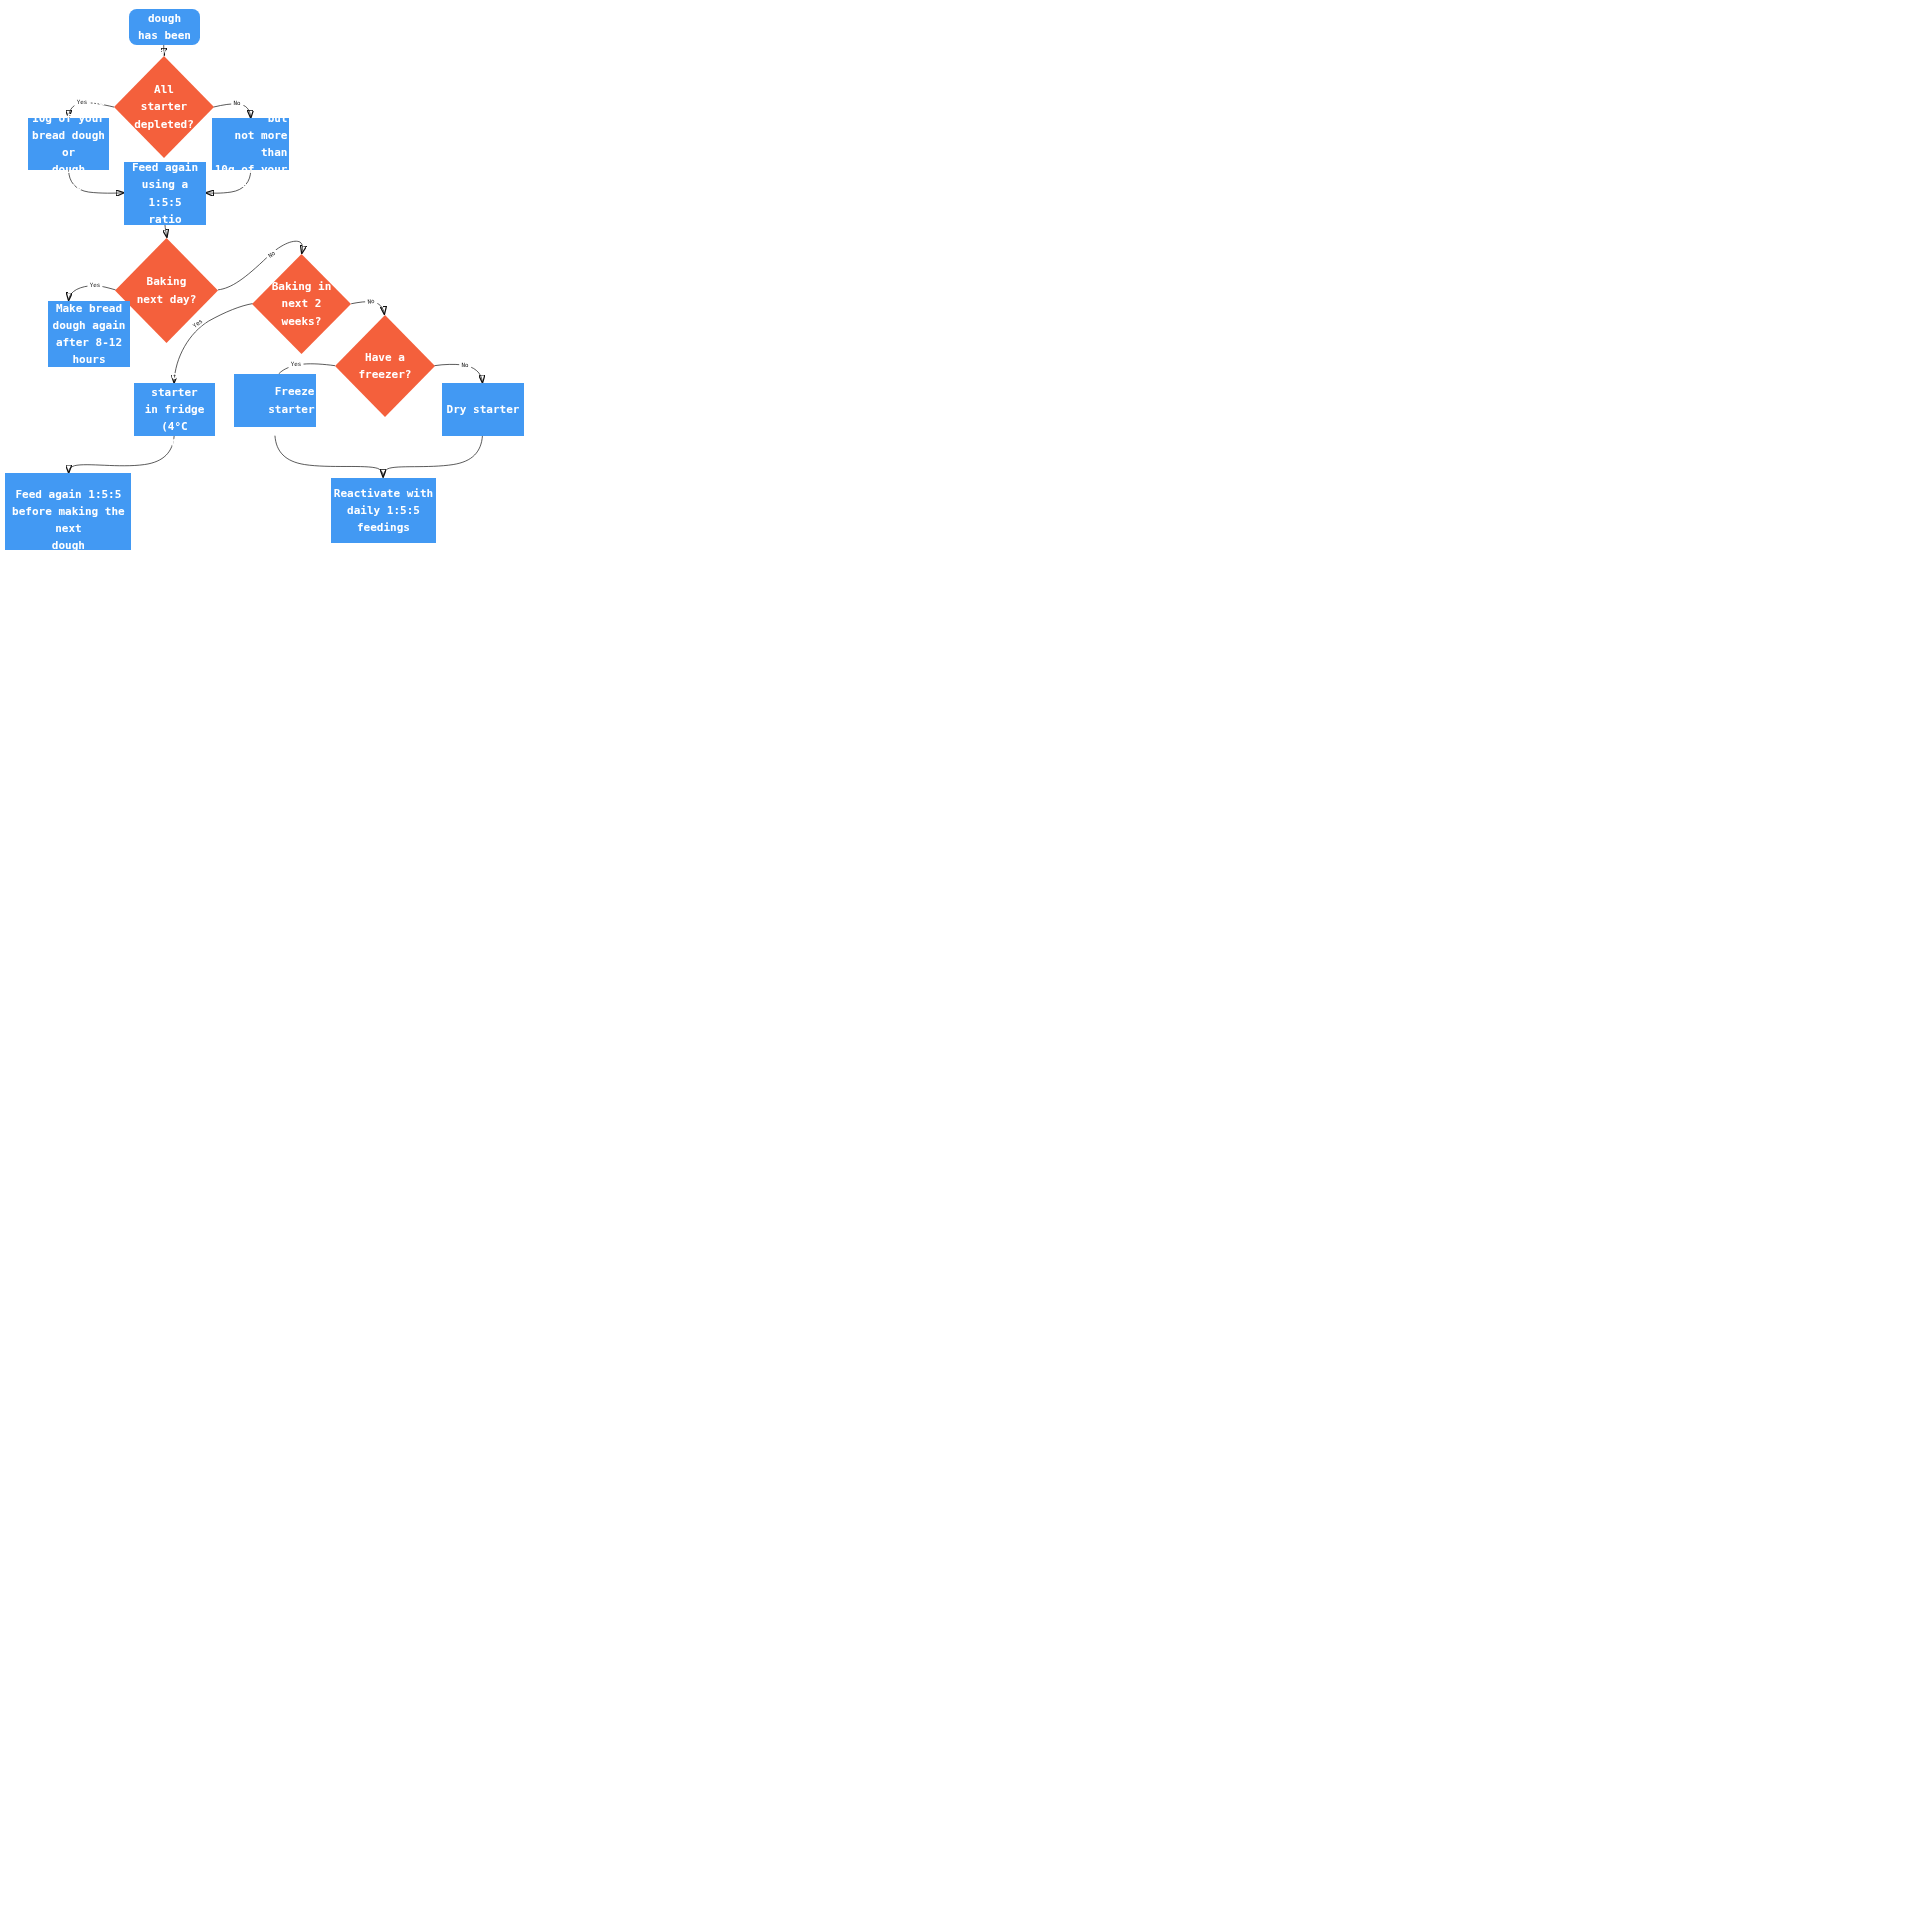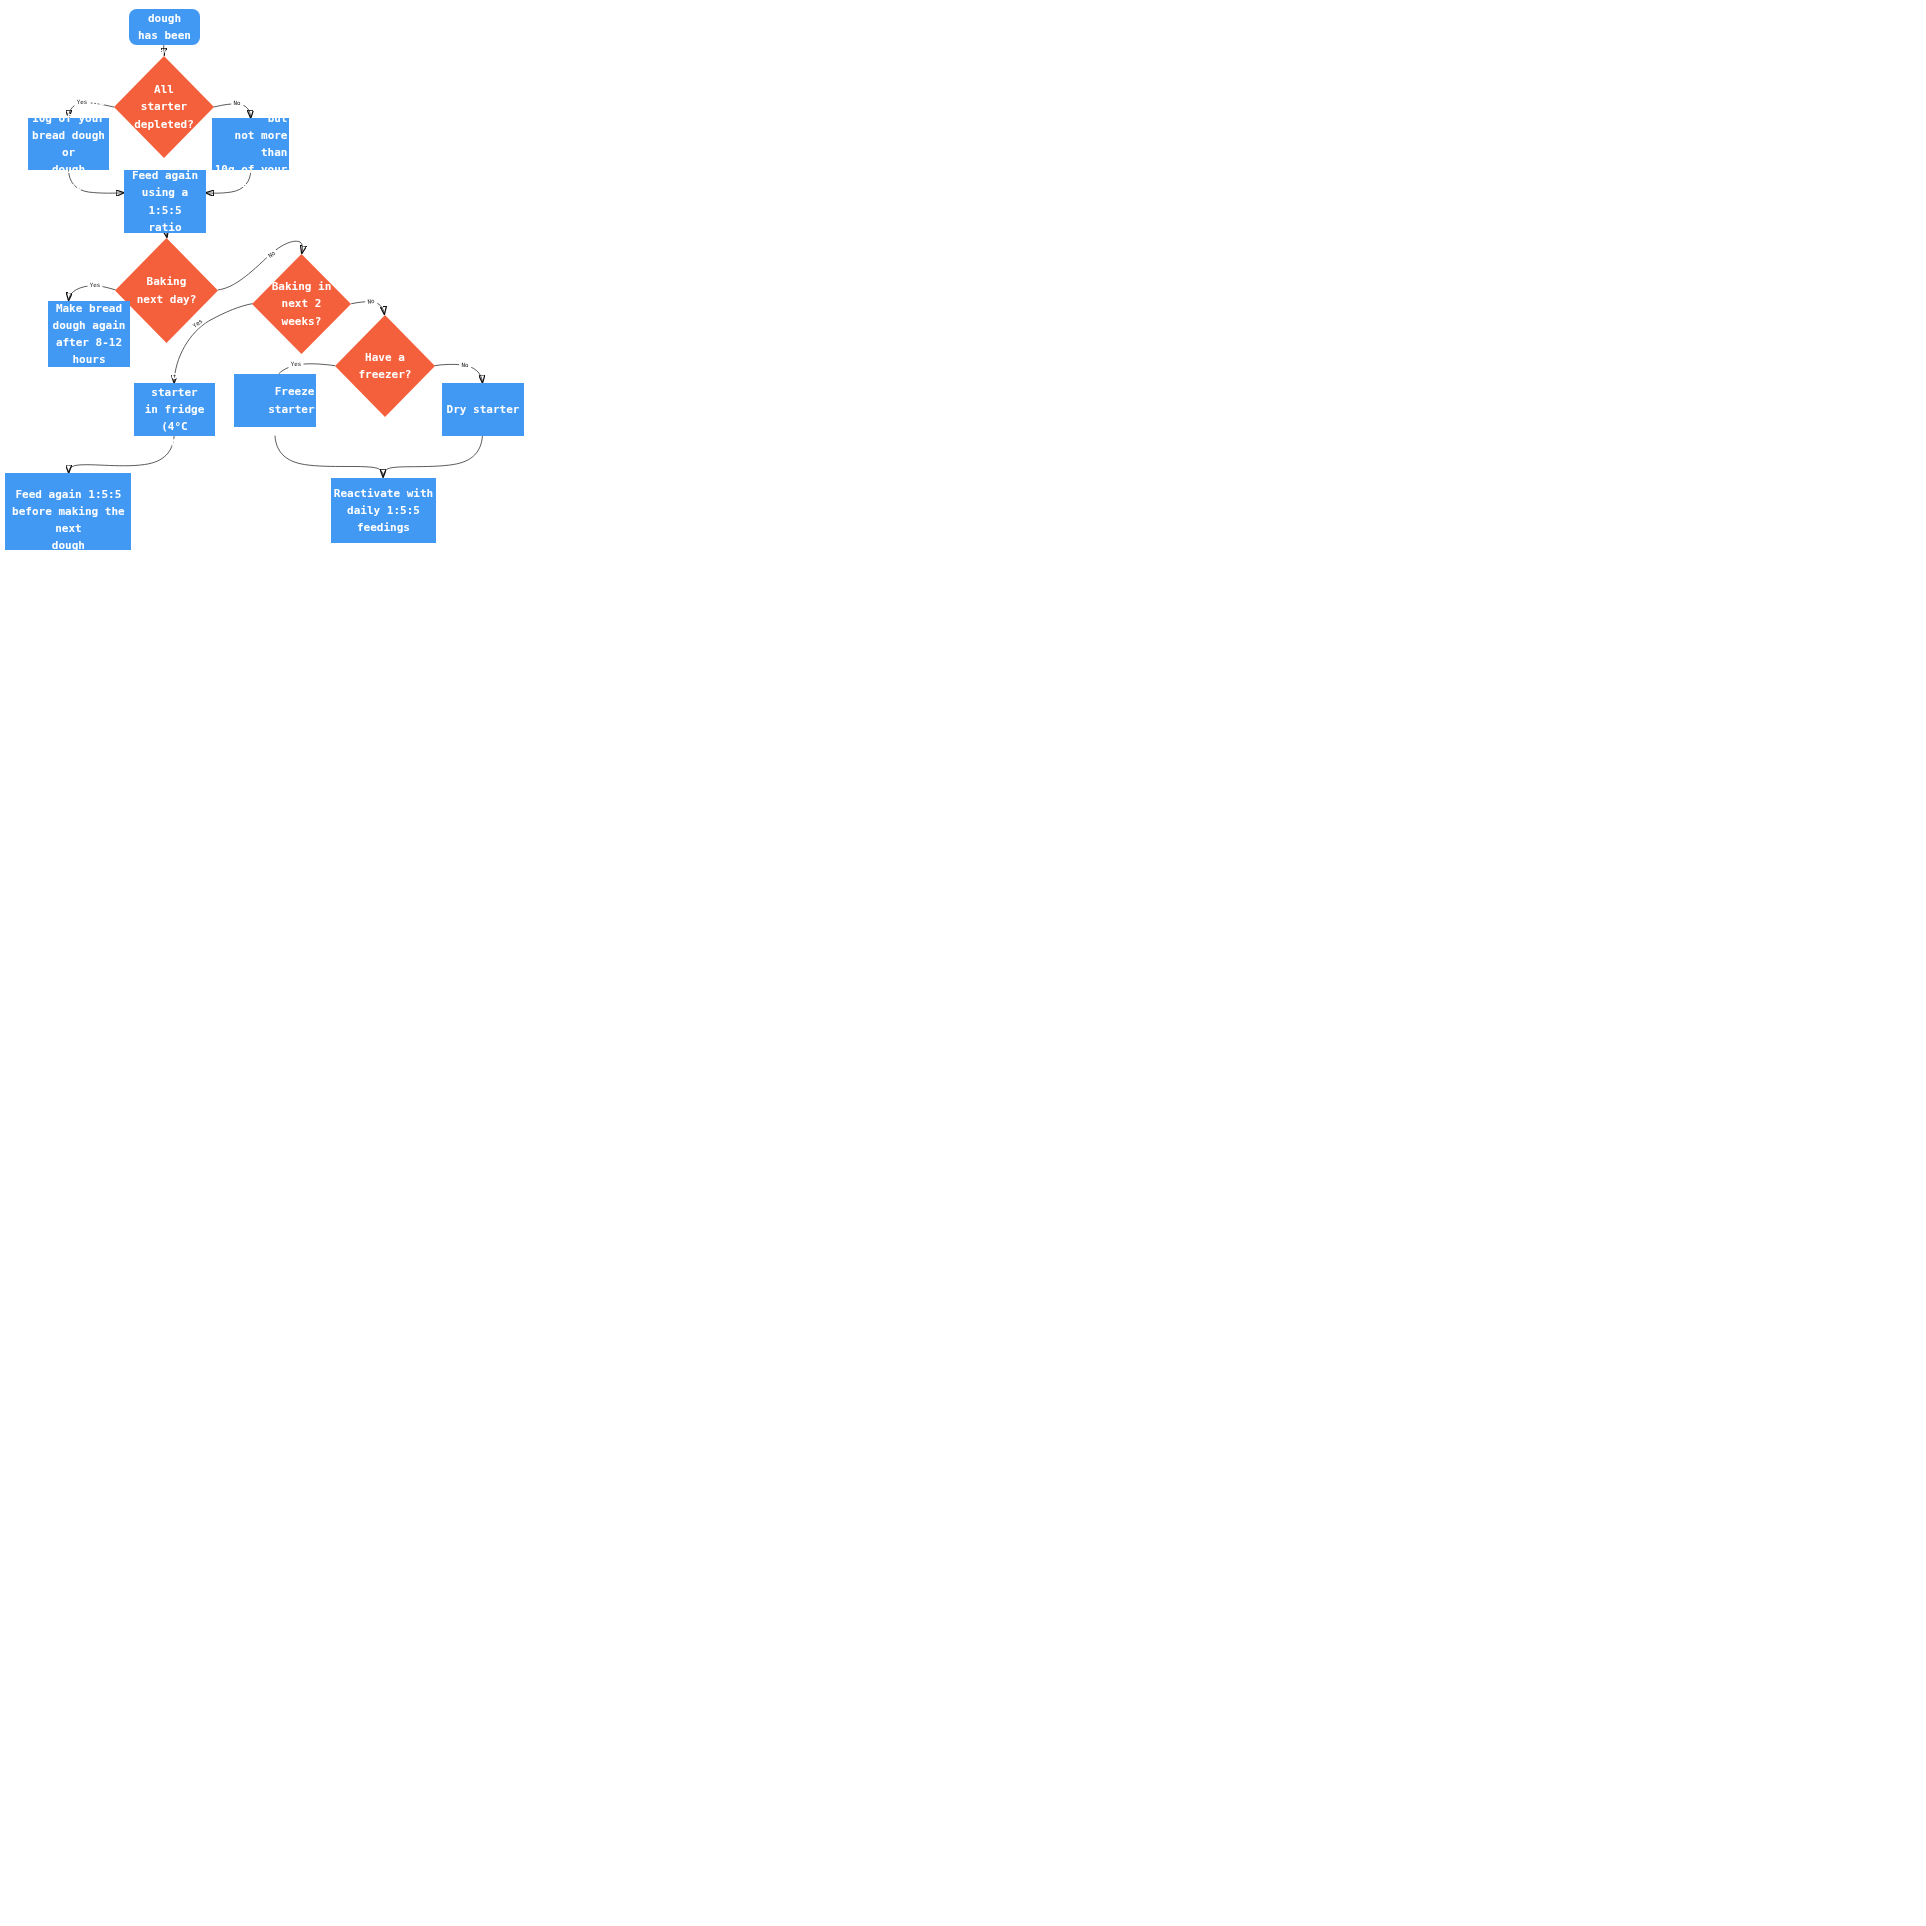--- a/index.html
+++ b/index.html
@@ -49,21 +49,21 @@
   }
   .rot-m35{transform:translate(-50%,-50%) rotate(-35deg);}
   .rot-m38{transform:translate(-50%,-50%) rotate(-38deg);}
   .rot-m6{transform:translate(-50%,-50%) rotate(-6deg);}
 
   
   #n-start{left:129px;top:8.9px;width:71px;height:36px;}
   #n-depleted{left:114px;top:56px;width:100px;height:102px;}
   #n-take10{left:28px;top:118px;width:81px;height:52px;}
   #n-takeall{left:212px;top:118px;width:77px;height:52px;text-align:right;}
-  #n-feed155{left:124px;top:170px;width:82px;height:63px;}
+  #n-feed155{left:124px;top:162px;width:82px;height:63px;}
   #n-nextday{left:115px;top:238px;width:103px;height:105px;}
   #n-makebread{left:27px;top:301px;width:82px;height:66px;margin-left:21px;}
   #n-twoweeks{left:252px;top:254px;width:99px;height:100px;}
   #n-freezer{left:335px;top:315px;width:100px;height:102px;}
   #n-fridge{left:134px;top:383px;width:81px;height:53px;align-items:center;}
   #n-freeze{left:234px;top:374px;width:82px;height:53px;text-align:right;}
   #n-dry{left:442px;top:383px;width:82px;height:53px;}
   #n-feedbefore{left:5.4px;top:473px;width:126px;height:94px;}
   #n-reactivate{left:331px;top:478px;width:105px;height:65px;}
 

